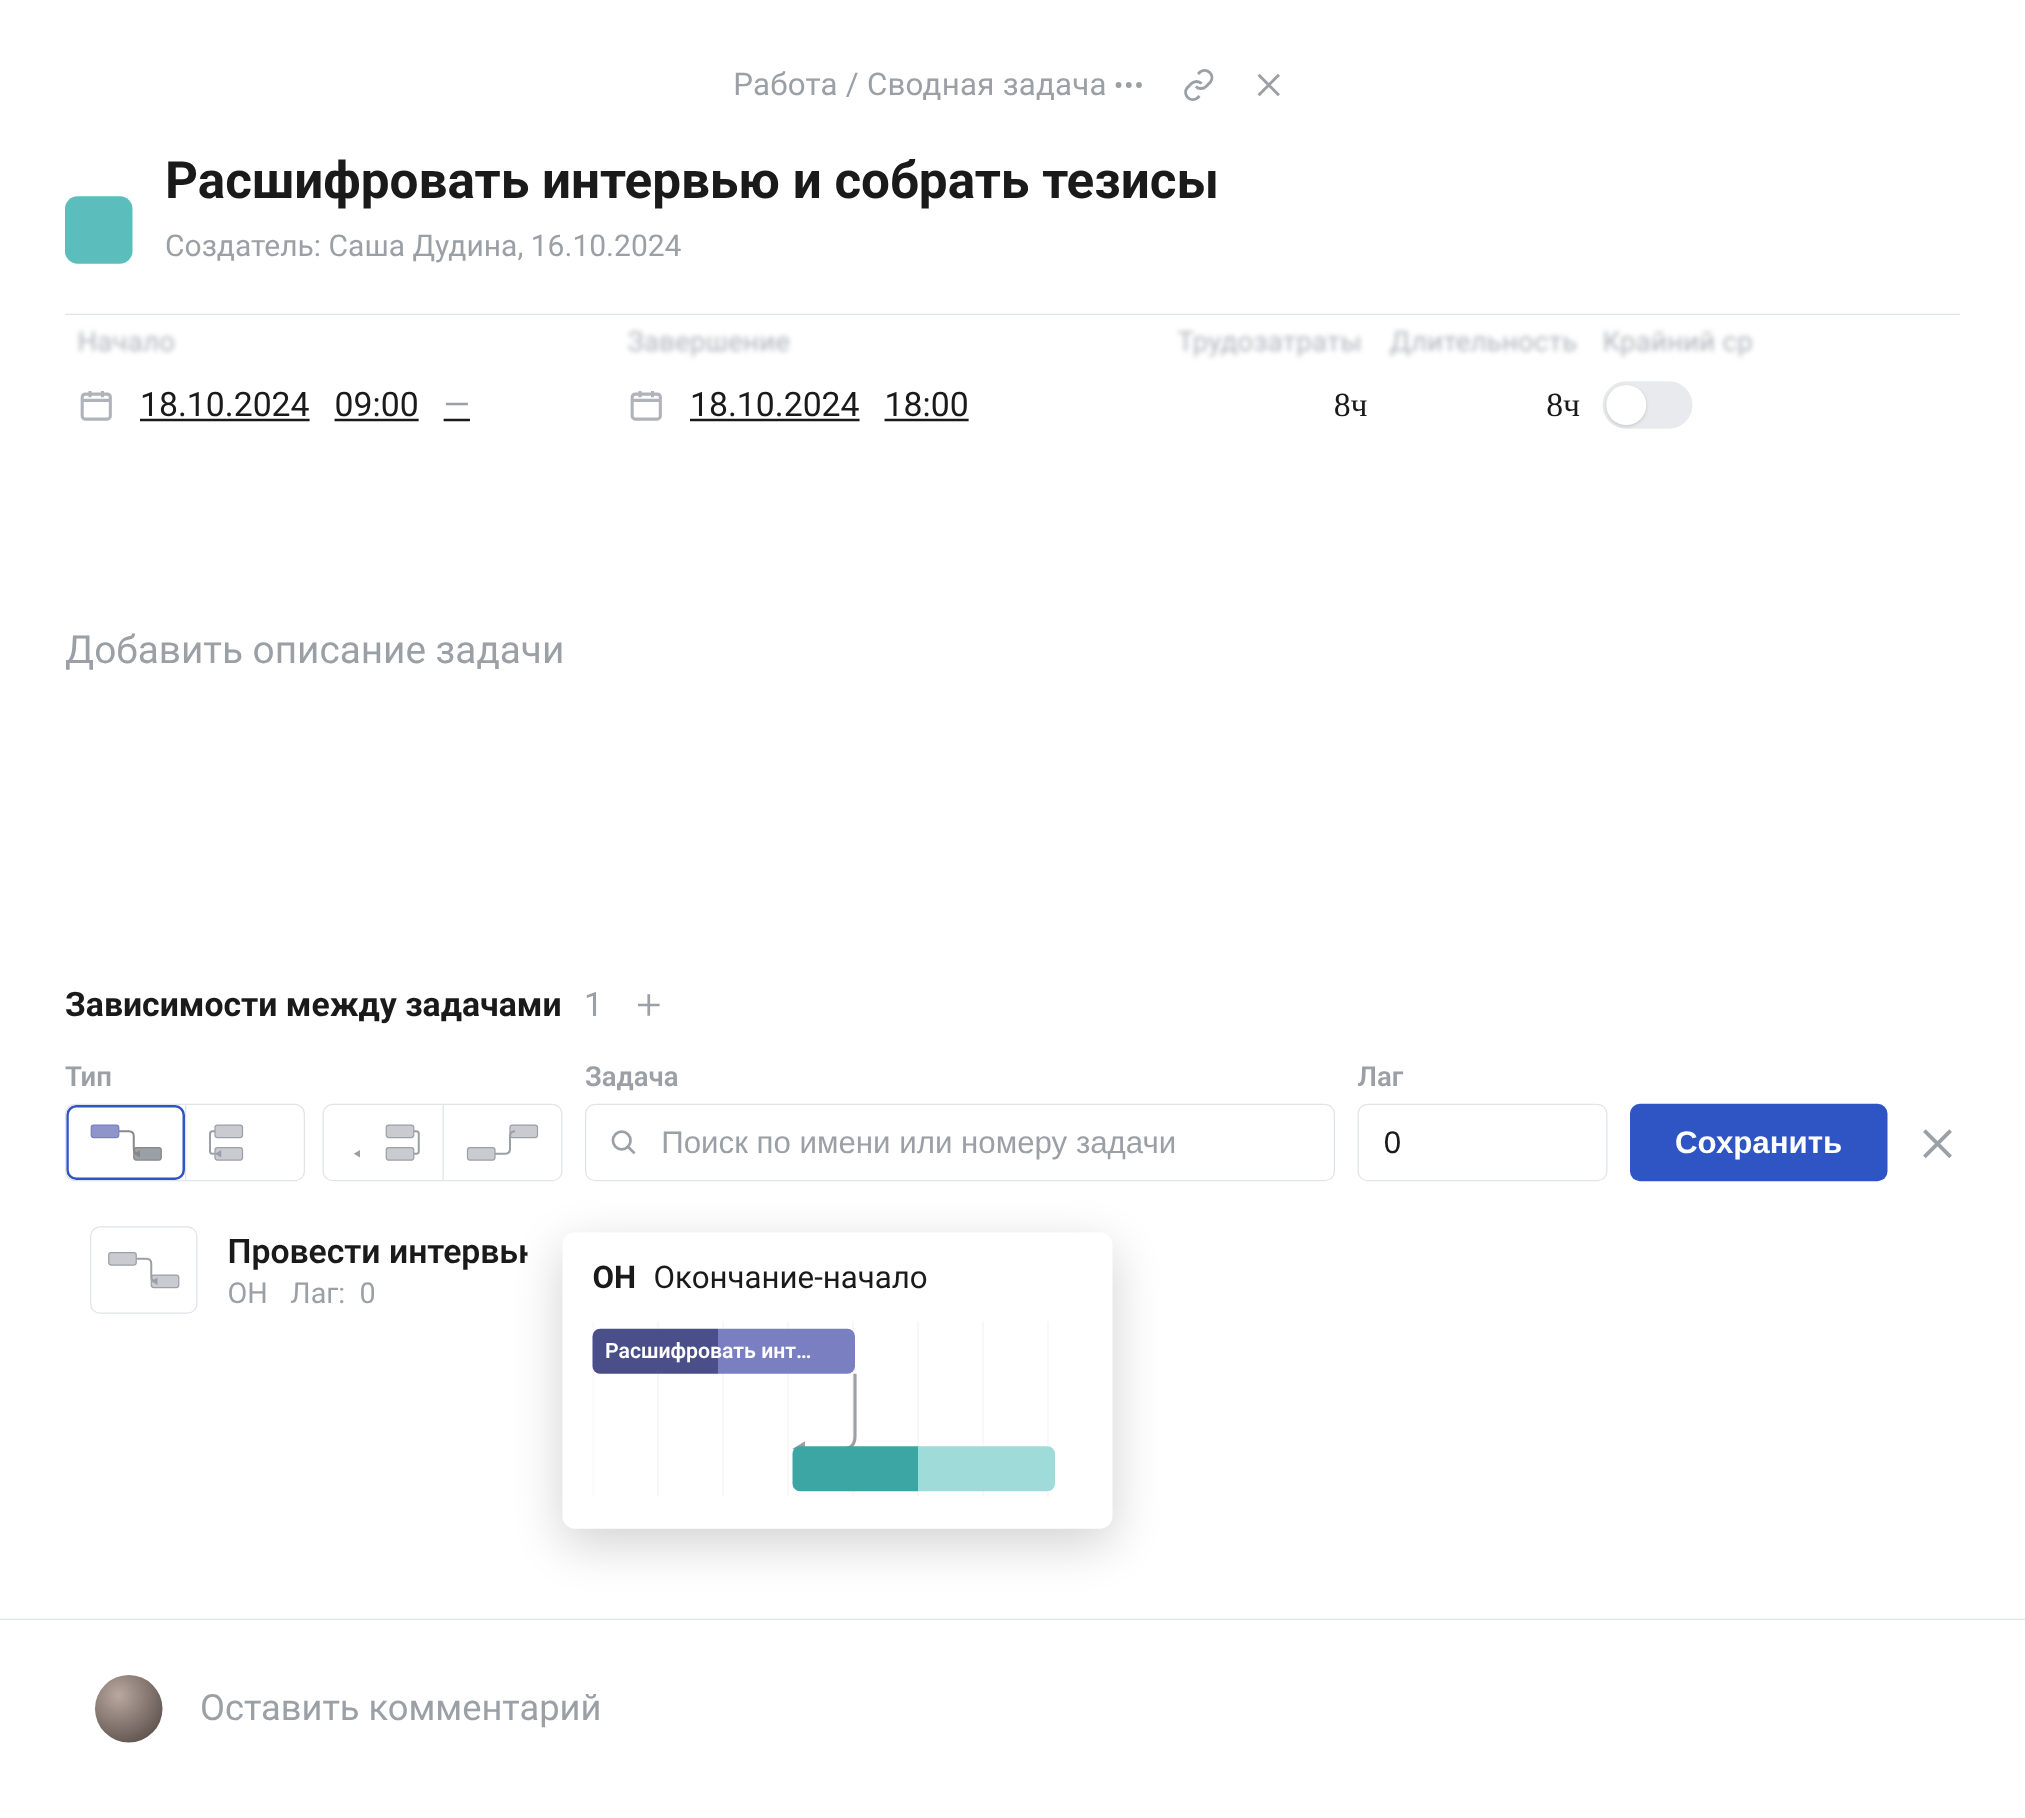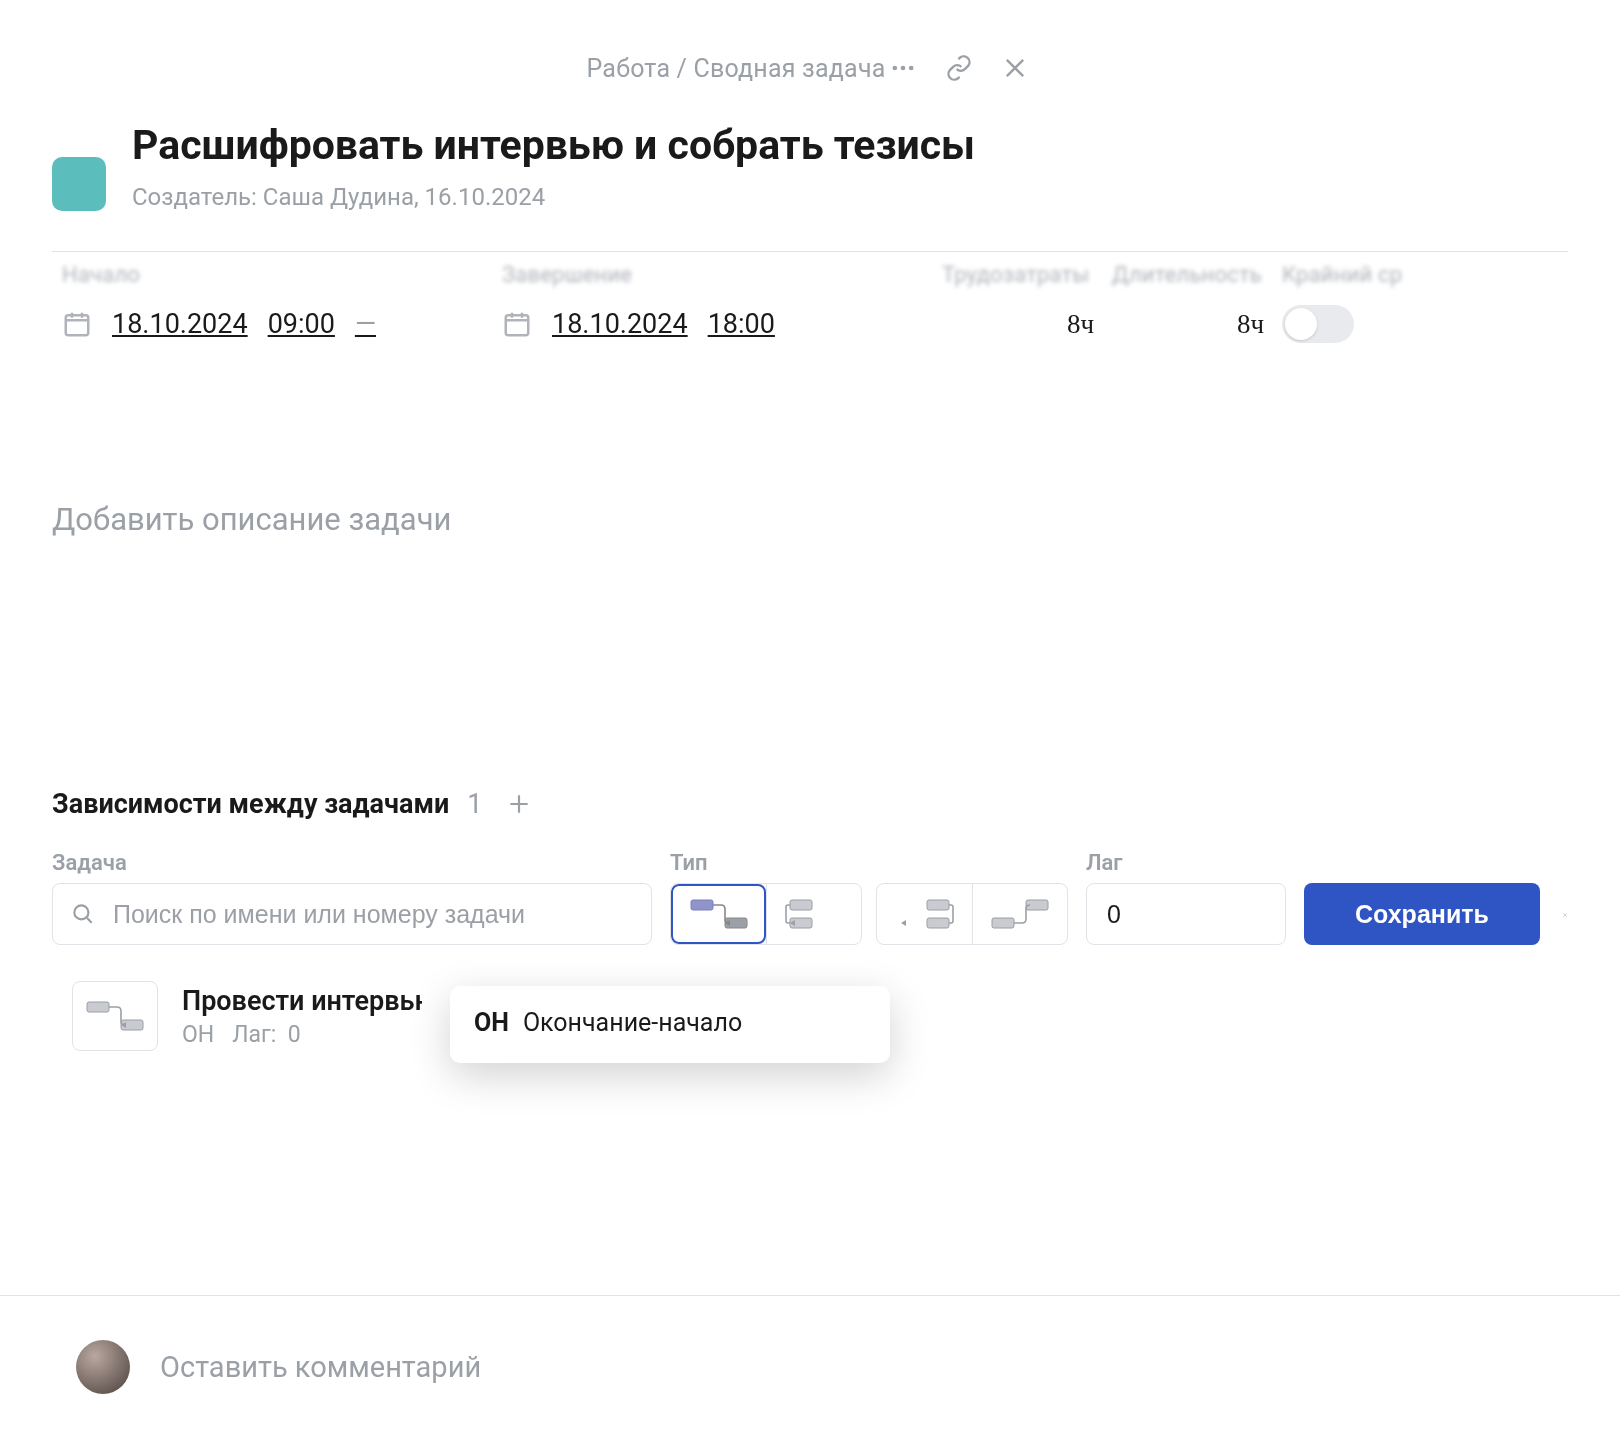--- a/index.html
+++ b/index.html
@@ -101,21 +101,21 @@
   .type-btn + .type-btn { border-left:1.5px solid var(--border); }
   .type-btn.selected { outline:2.5px solid var(--accent); outline-offset:-2.5px; border-radius:8px; z-index:2; }
 
   .lag-input {
     width:200px; height:62px; border:1.5px solid var(--border); border-radius:8px;
     font-size:25px; padding: 0 20px; color:var(--fg);
   }
 
   .save-btn {
     height:62px; background:var(--accent); color:#fff; border:none; border-radius:8px;
-    font-size:25px; font-weight:600; padding:0 51px; cursor:pointer;
+    font-size:25px; font-weight:600; padding:0 36px; cursor:pointer;
   }
 
   .del-btn { width:36px; height:36px; display:flex; align-items:center; justify-content:center; color:var(--muted); cursor:pointer; margin-left:4px; margin-bottom:12px; }
 
   
   .dep-item { display:flex; align-items:center; gap: 24px; margin-top: 36px; padding-left:20px; position:relative; }
   .dep-item-icon {
     width:86px; height:70px; border:1.5px solid var(--border); border-radius:8px;
     display:flex; align-items:center; justify-content:center;
   }
@@ -240,33 +240,20 @@
       <span>Зависимости между задачами</span>
       <span class="dep-count">1</span>
       <span class="plus-btn">
         <svg viewBox="0 0 24 24" width="26" height="26" fill="none" stroke="currentColor" stroke-width="2">
             <path d="M12 4v16M4 12h16"></path>
           </svg>
       </span>
     </div>
 
     <div class="dep-form">
-      <div class="field">
-        <div class="field-label">Задача</div>
-        <div class="search-wrap">
-          <span class="sicon">
-            <svg viewBox="0 0 24 24" fill="none" stroke="currentColor" stroke-width="2">
-                <circle cx="10.5" cy="10.5" r="6.5"></circle>
-                <path d="M20 20l-4.5-4.5"></path>
-              </svg>
-          </span>
-          <input type="text" placeholder="Поиск по имени или номеру задачи" style="">
-        </div>
-      </div>
-
       <div class="field">
         <div class="field-label">Тип</div>
         <div class="type-group">
           <div class="type-pair">
             <div class="type-btn glyph selected">
               <svg viewBox="0 0 60 36">
                   <rect x="2" y="4" width="22" height="10" rx="2" fill="#8f95c8" stroke="#7a7fc2"></rect>
                   <rect x="36" y="22" width="22" height="10" rx="2" fill="#9aa0a6" stroke="#888"></rect>
                   <path d="M24 9 h8 q4 0 4 4 v10 q0 4 4 4" fill="none" stroke="#888" stroke-width="1.6"></path>
                   <path d="M36 27 l5 -3 v6 z" fill="#888"></path>
@@ -295,20 +282,33 @@
                   <rect x="2" y="22" width="22" height="10" rx="2" fill="#c9cbd0" stroke="#9aa0a6"></rect>
                   <rect x="36" y="4" width="22" height="10" rx="2" fill="#c9cbd0" stroke="#9aa0a6"></rect>
                   <path d="M24 27 h8 q4 0 4 -4 v-10 q0 -4 4 -4" fill="none" stroke="#9aa0a6" stroke-width="1.6"></path>
                 </svg>
             </div>
           </div>
         </div>
       </div>
 
       <div class="field">
+        <div class="field-label">Задача</div>
+        <div class="search-wrap">
+          <span class="sicon">
+            <svg viewBox="0 0 24 24" fill="none" stroke="currentColor" stroke-width="2">
+                <circle cx="10.5" cy="10.5" r="6.5"></circle>
+                <path d="M20 20l-4.5-4.5"></path>
+              </svg>
+          </span>
+          <input type="text" placeholder="Поиск по имени или номеру задачи" style="">
+        </div>
+      </div>
+
+      <div class="field">
         <div class="field-label">Лаг</div>
         <input class="lag-input" type="text" value="0" style="">
       </div>
 
       <button class="save-btn">Сохранить</button>
 
       <div class="del-btn">
         <svg viewBox="0 0 24 24" fill="none" stroke="currentColor" stroke-width="2">
             <path d="M5 5l14 14M19 5L5 19"></path>
           </svg>
@@ -333,20 +333,29 @@
       </div>
     </div>
   </div>
 </div>
 
 <div class="popover">
   <div class="pop-title">
     <span class="abbr">ОН</span>
     <span>Окончание-начало</span>
   </div>
+  <div class="gantt">
+    <div class="gantt-grid"></div>
+    <div class="bar1">Расшифровать инт…</div>
+    <svg class="connector" viewBox="0 0 90 80">
+      <path d="M60 2 v50 q0 10 -10 10 h-38" fill="none" stroke="#9aa0a6" stroke-width="2.5"></path>
+      <path d="M10 62 l10 -6 v12 z" fill="#9aa0a6"></path>
+    </svg>
+    <div class="bar2"></div>
+  </div>
 </div>
 
 <div class="bottom">
   <div class="comment-row">
     <div class="avatar"></div>
     <div class="comment-ph">Оставить комментарий</div>
   </div>
 </div>
 
 </body></html>

